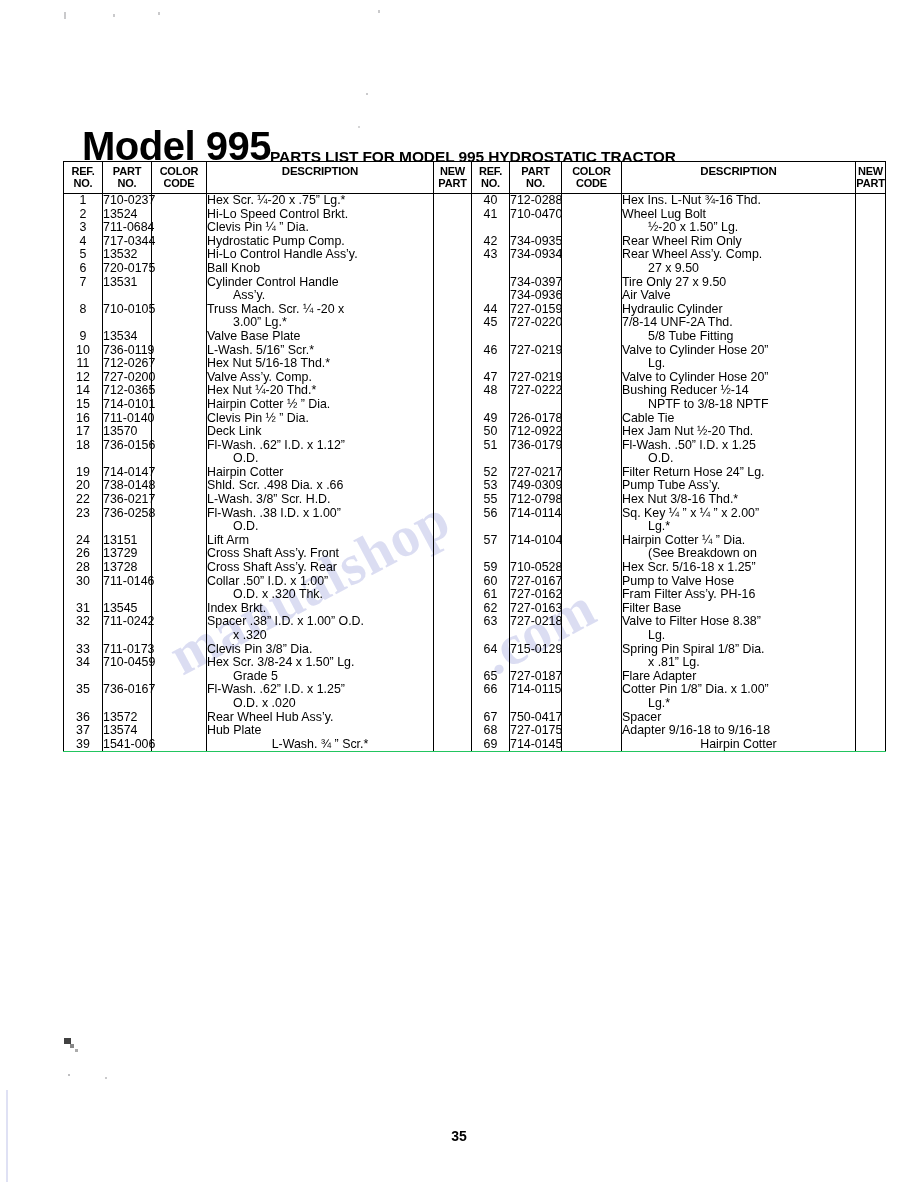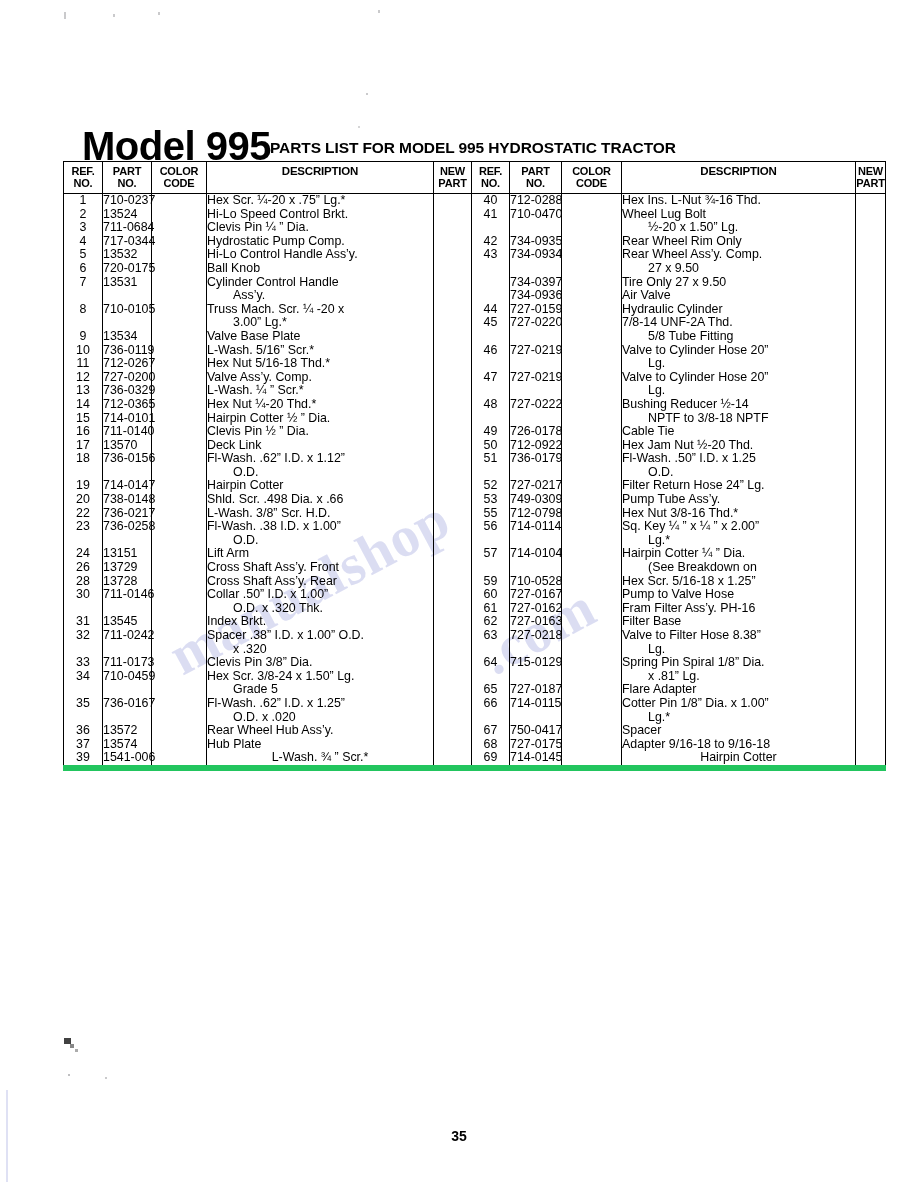--- a/index.html
+++ b/index.html
@@ -66,21 +66,21 @@
     top: 78px;
     font-size: 40px;
     font-weight: bold;
     letter-spacing: -0.5px;
     line-height: 1;
     font-family: "Liberation Sans", sans-serif;
   }
   #parts-list-title {
     position: absolute;
     left: 270px;
-    top: 92px;
+    top: 101px;
     font-size: 15.5px;
     font-weight: bold;
     letter-spacing: -0.1px;
     line-height: 1;
     white-space: nowrap;
   }
 
   
   #parts-table-wrap {
     position: absolute;
@@ -133,21 +133,21 @@
   td.color { }
   td.desc  { padding-left: 5px; padding-right: 2px; }
   td.new   { }
 
   
   table.parts tbody td {
     border-top: none;
     border-bottom: none;
   }
   table.parts tbody tr.last-row td {
-    border-bottom: 6px solid #22c55e;
+    border-bottom: 1px solid #22c55e;
     text-align: center;
   }
   table.parts tbody tr.first-row td {
     border-top: 1px solid #000;
   }
   .cont { display: block; padding-left: 26px; }
 
   
   #page-number {
     position: absolute;
@@ -425,34 +425,20 @@
           <td class="color">&nbsp;</td>
           <td class="desc">Valve Ass’y. Comp.</td>
           <td class="new">&nbsp;</td>
           <td class="ref">47</td>
           <td class="part">727-0219</td>
           <td class="color">&nbsp;</td>
           <td class="desc">Valve to Cylinder Hose 20”</td>
           <td class="new">&nbsp;</td>
         </tr>
         <tr>
-          <td class="ref">13</td>
-          <td class="part">736-0329</td>
-          <td class="color">&nbsp;</td>
-          <td class="desc">L-Wash. ¼ ” Scr.*</td>
-          <td class="new">&nbsp;</td>
-          <td class="ref">&nbsp;</td>
-          <td class="part">&nbsp;</td>
-          <td class="color">&nbsp;</td>
-          <td class="desc">
-            <span class="cont">Lg.</span>
-          </td>
-          <td class="new">&nbsp;</td>
-        </tr>
-        <tr>
           <td class="ref">14</td>
           <td class="part">712-0365</td>
           <td class="color">&nbsp;</td>
           <td class="desc">Hex Nut ¼-20 Thd.*</td>
           <td class="new">&nbsp;</td>
           <td class="ref">48</td>
           <td class="part">727-0222</td>
           <td class="color">&nbsp;</td>
           <td class="desc">Bushing Reducer ½-14</td>
           <td class="new">&nbsp;</td>

